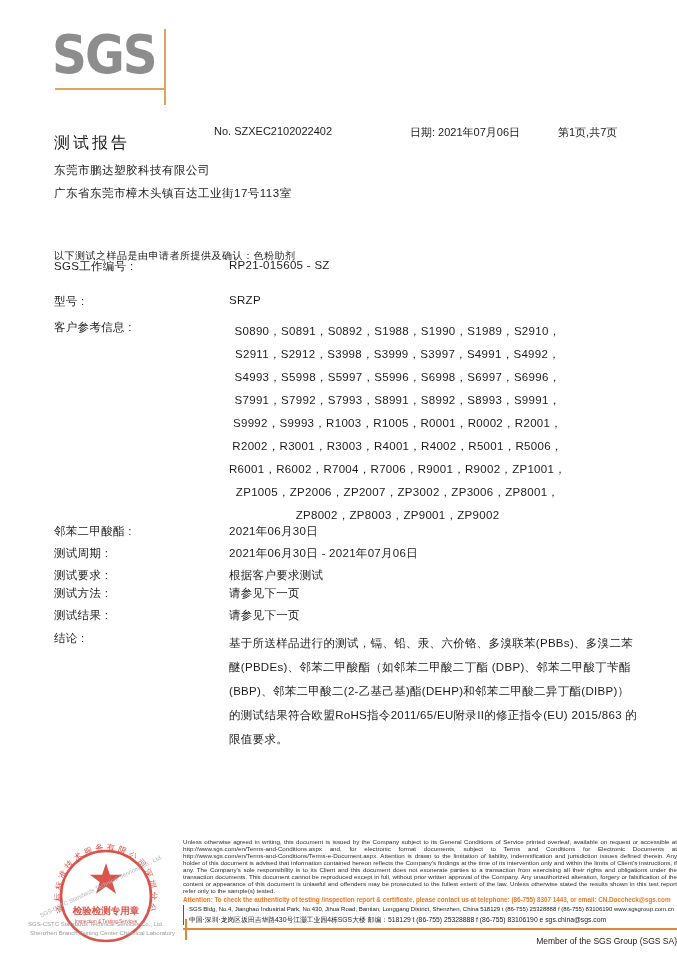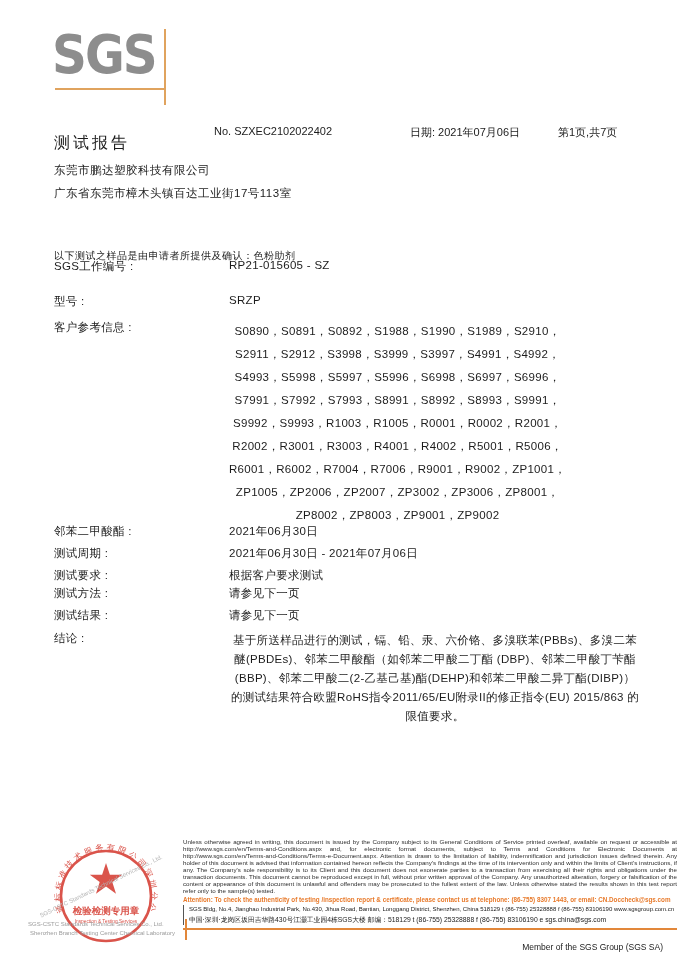--- a/index.html
+++ b/index.html
@@ -21,39 +21,39 @@
   .report-page{position:absolute;left:558px;top:125px;font-size:11px;}
   
   .applicant-name{position:absolute;left:54px;top:163px;font-size:11.5px;letter-spacing:.5px;}
   .applicant-addr{position:absolute;left:54px;top:186px;font-size:11.5px;letter-spacing:.5px;}
   .sample-statement{position:absolute;left:54px;top:249px;font-size:10px;letter-spacing:.5px;}
   
   .row{position:absolute;left:54px;font-size:11.5px;letter-spacing:.3px;}
   .row .lbl{display:inline-block;width:175px;vertical-align:top;}
   .row .val{display:inline-block;vertical-align:top;max-width:412px;}
   .ref-lines div{line-height:23px;white-space:nowrap;text-align:center;}
-  .conclusion-val{width:412px;line-height:19px;text-align:center;}
+  .conclusion-val{width:412px;line-height:24px;text-align:left;}
   
   .stamp-svg{position:absolute;left:48px;top:838px;opacity:.92;}
   .stamp-company{position:absolute;left:28px;top:921px;font-size:6px;color:#9b9b9b;white-space:nowrap;}
   .stamp-lab{position:absolute;left:30px;top:930px;font-size:6px;color:#9b9b9b;white-space:nowrap;}
   .stamp-overlay{
     position:absolute;left:40px;top:913px;width:160px;font-size:6px;color:#b4b4b4;
     transform:rotate(-26deg);transform-origin:left center;white-space:nowrap;
   }
   
   .footer-right{position:absolute;left:183px;top:838px;width:494px;}
   .terms{font-size:6.2px;line-height:7px;text-align:justify;color:#2d2d2d;margin:0;}
   .attention{font-size:6.3px;line-height:7.2px;color:#e87a2b;font-weight:bold;margin:2px 0 0 0;}
   .addresses{margin-top:2px;border-left:1px solid #555;padding-left:5px;}
   .addr-en{font-size:6px;line-height:9px;color:#222;white-space:nowrap;}
   .addr-cn{font-size:6.8px;line-height:11px;color:#222;white-space:nowrap;}
   .orange-rule{margin-top:3px;height:2px;background:#e2873a;position:relative;}
   .reg-tick{position:absolute;left:2px;top:-9px;width:2px;height:21px;background:#e2873a;}
-  .member{margin-top:12px;text-align:right;font-size:8.5px;color:#222;padding-right:14px;}
+  .member{margin-top:6px;text-align:right;font-size:8.5px;color:#222;}
 </style>
 </head>
 <body>
 
 <div class="page">
 
   <div class="logo">SGS</div>
   <div class="crop-v"></div>
   <div class="crop-h"></div>
 

